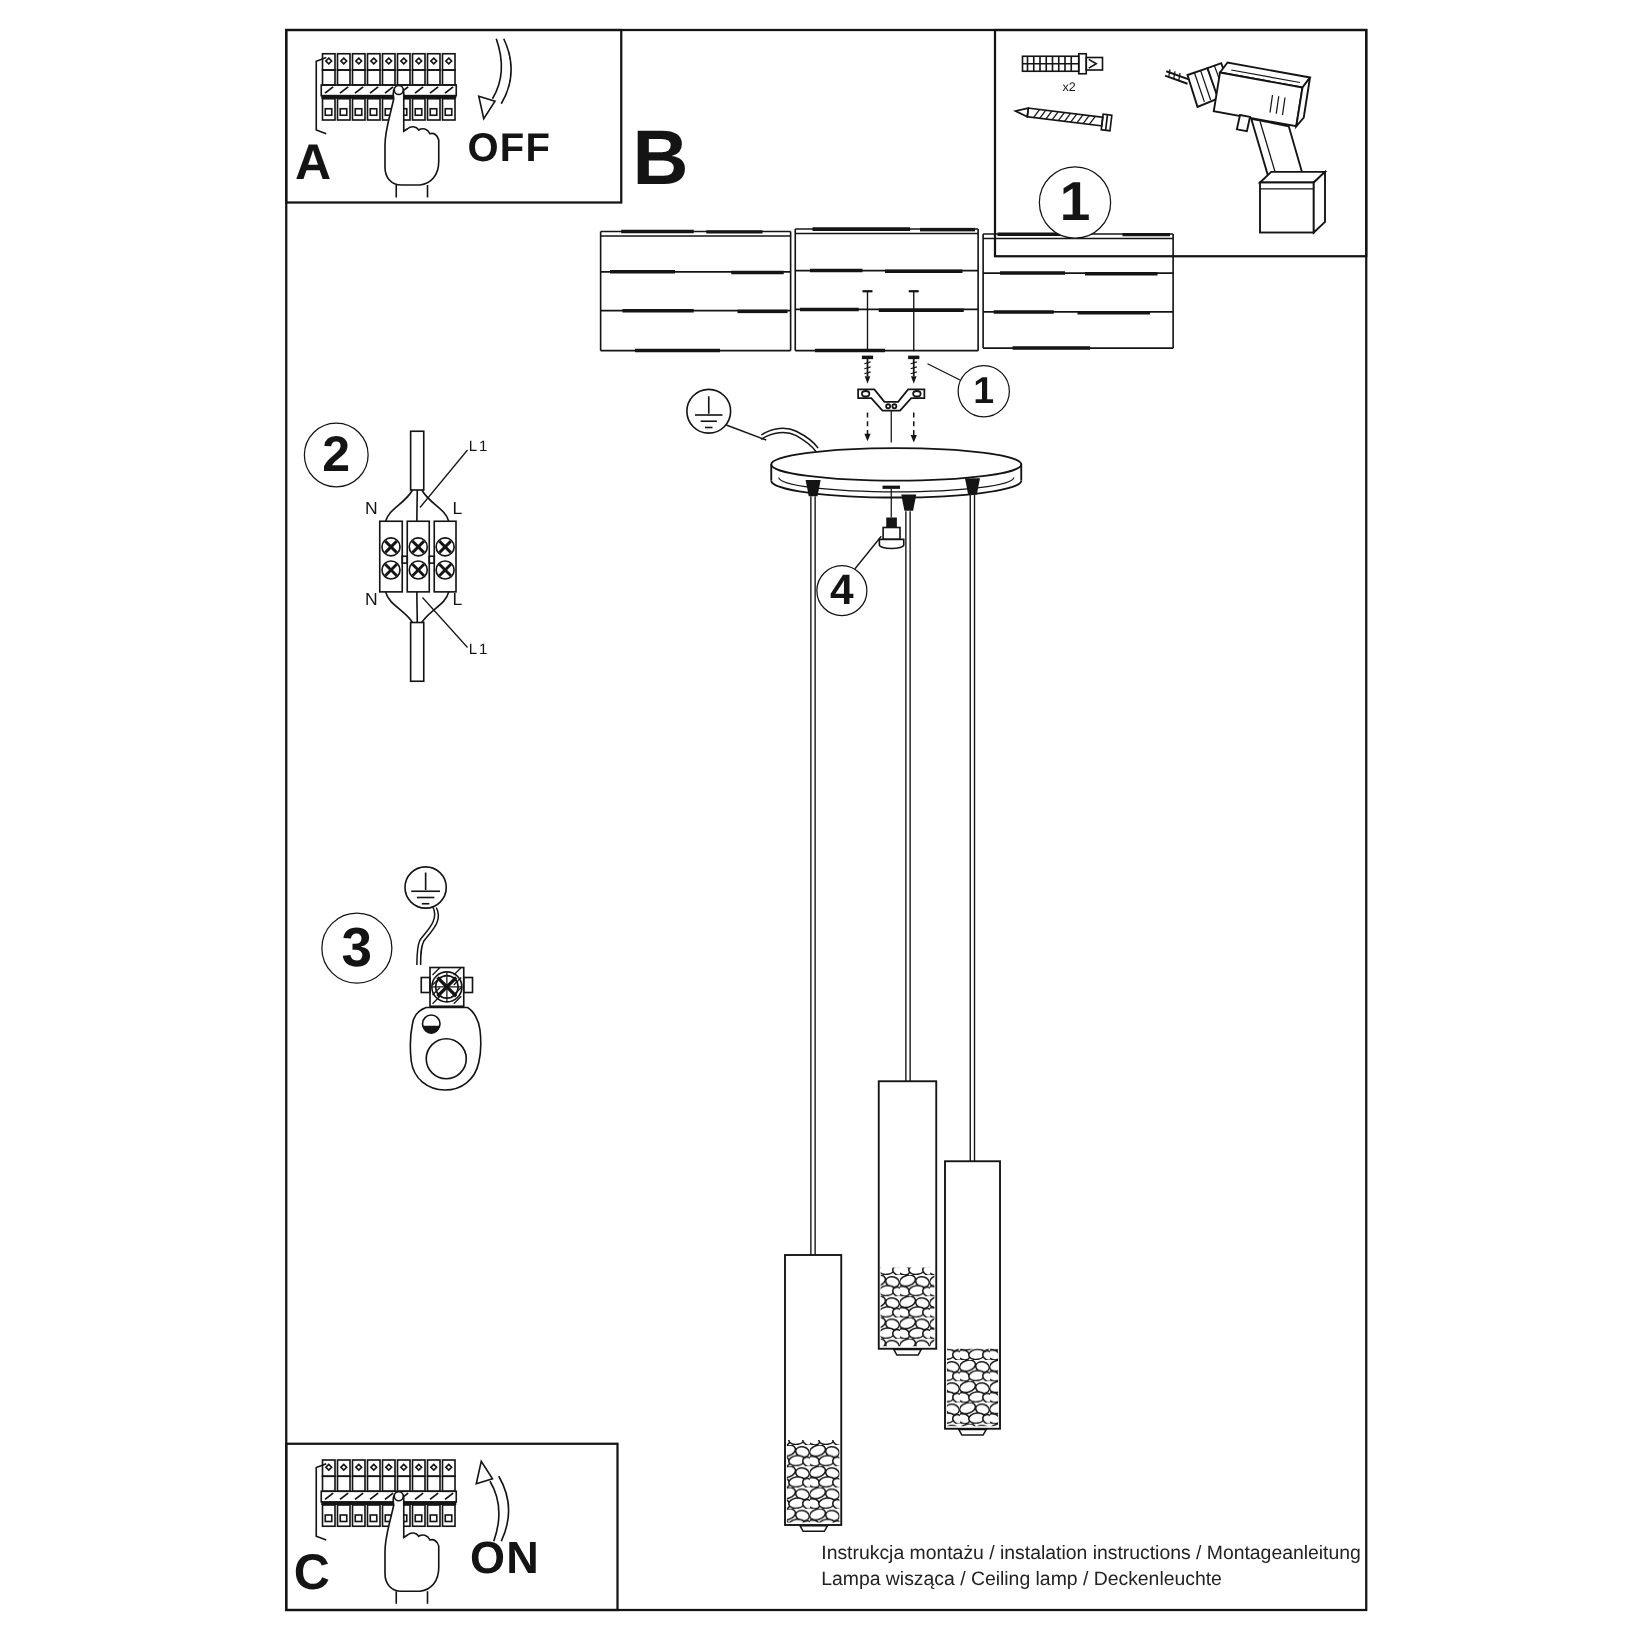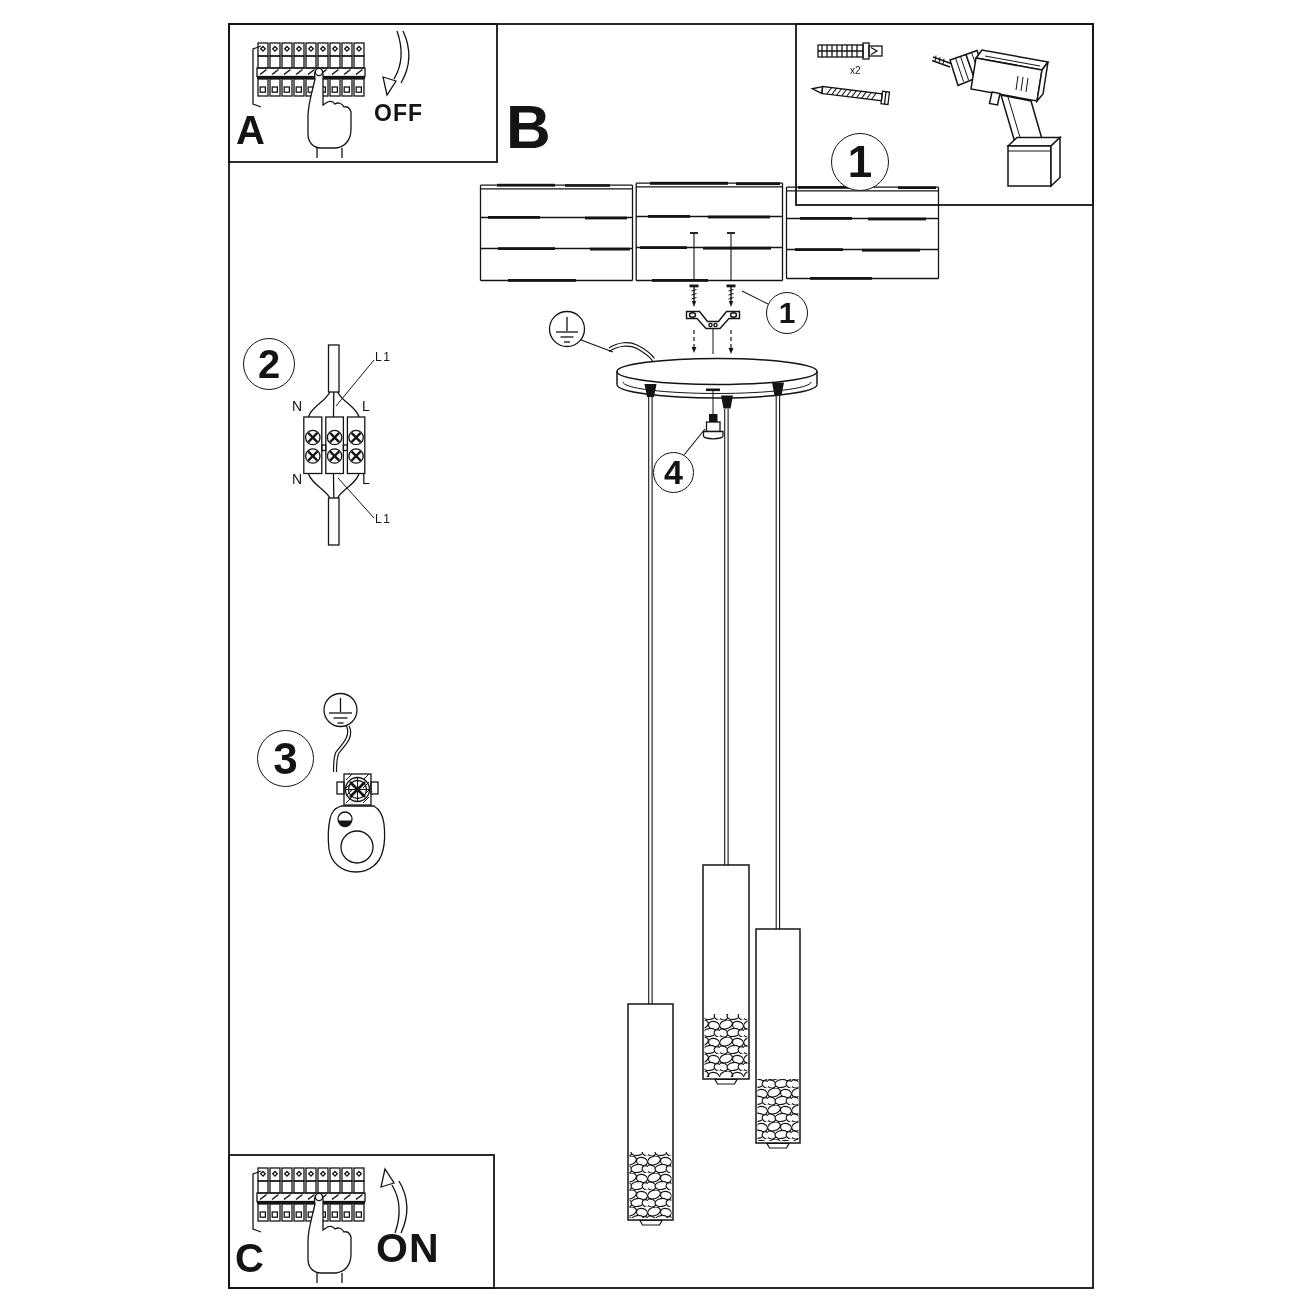--- a/index.html
+++ b/index.html
@@ -364,21 +364,21 @@
              C331,813 335,808 341,806 Z" fill="#ffffff"></path>
     <circle cx="345" cy="819" r="7"></circle>
     <path d="M338.3,820.5 a6.7,6.7 0 0 0 13.4,0 Z" fill="#141414" stroke="none"></path>
     <circle cx="357" cy="847" r="16"></circle>
   </g>
 
 </g>
 </svg>
 
 <div class="lbl bold" style="left:236px;top:110px;font-size:40px;">A</div>
-<div class="lbl bold" style="left:374px;top:102px;font-size:23px;letter-spacing:1px;">OFF</div>
+<div class="lbl bold" style="left:374px;top:102px;font-size:32px;letter-spacing:1px;">OFF</div>
 
 <div class="lbl bold" style="left:506px;top:96px;font-size:62px;">B</div>
 
 <div class="lbl" style="left:850px;top:66px;font-size:10px;">x2</div>
 <div class="circ" style="left:831px;top:133px;width:58px;height:58px;font-size:44px;">1</div>
 
 <div class="circ" style="left:766px;top:292px;width:42px;height:42px;font-size:30px;">1</div>
 
 <div class="circ" style="left:243px;top:338px;width:52px;height:52px;font-size:40px;">2</div>
 
@@ -387,16 +387,20 @@
 <div class="lbl" style="left:362px;top:399px;font-size:14px;">L</div>
 <div class="lbl" style="left:292px;top:472px;font-size:14px;">N</div>
 <div class="lbl" style="left:362px;top:472px;font-size:14px;">L</div>
 <div class="lbl" style="left:375px;top:513px;font-size:12px;letter-spacing:1.5px;">L1</div>
 
 <div class="circ" style="left:257px;top:730px;width:57px;height:57px;font-size:44px;">3</div>
 
 <div class="circ" style="left:653px;top:452px;width:41px;height:41px;font-size:34px;">4</div>
 
 <div class="lbl bold" style="left:235px;top:1238px;font-size:40px;">C</div>
-<div class="lbl bold" style="left:376px;top:1228px;font-size:41px;letter-spacing:1px;text-align:center;">ON</div>
-
-
+<div class="lbl bold" style="left:376px;top:1228px;font-size:36px;letter-spacing:1px;text-align:center;">ON</div>
+
+<div class="footer" style="left:657px;top:1232px;">
+  <div>Instrukcja montażu / instalation instructions / Montageanleitung</div>
+  <div>Lampa wisząca / Ceiling lamp / Deckenleuchte</div>
 </div>
 
+</div>
+
 </body></html>

